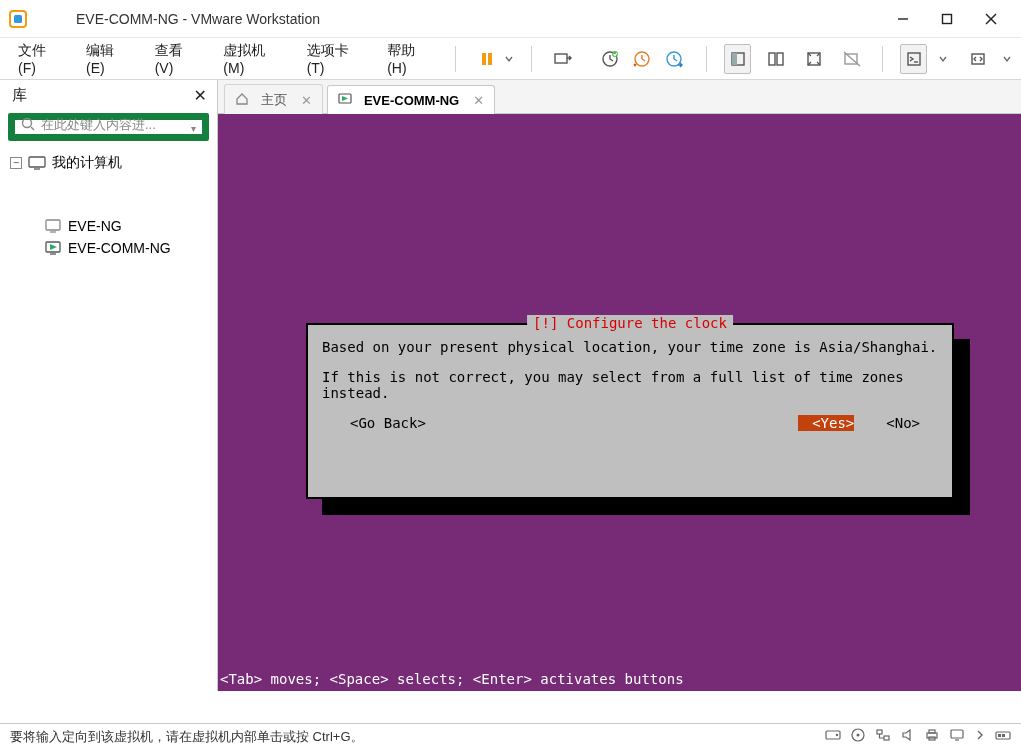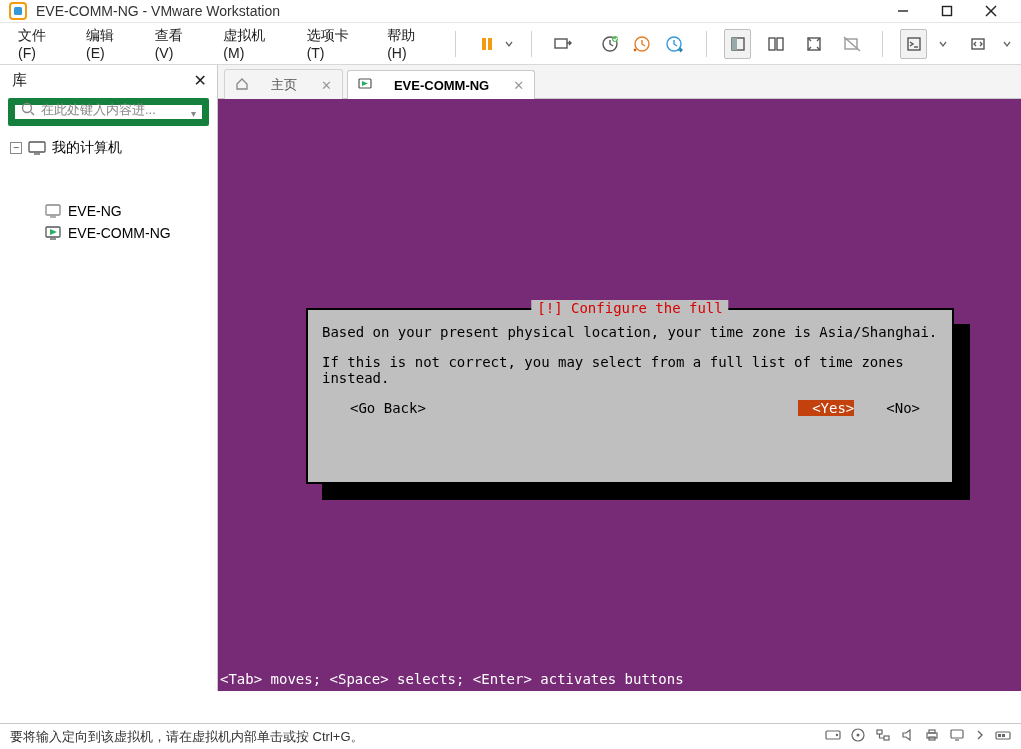--- a/index.html
+++ b/index.html
@@ -8,25 +8,26 @@
   font-size: 13px;
   background: #fff;
   width: 1021px;
   height: 749px;
   overflow: hidden;
   display: flex;
   flex-direction: column;
 }
 
 .titlebar {
-  height: 23px;
+  height: 38px;
   display: flex;
   align-items: center;
   padding: 0 8px;
   border-bottom: 1px solid #e5e5e5;
+  gap: 40px;
 }
 .titlebar .app-icon {
   width: 20px; height: 20px;
   margin-right: 8px;
   display: inline-block;
 }
 .titlebar .title-text { flex: 1; color: #333; font-size: 14px; }
 .win-controls { display: flex; gap: 0; }
 .win-btn {
   width: 44px; height: 30px;
@@ -125,21 +126,21 @@
   height: 34px;
   display: flex;
   align-items: flex-end;
   padding: 0 6px;
   background: #f4f4f4;
   border-bottom: 1px solid #c9c9c9;
   gap: 4px;
 }
 .tab {
   display: flex; align-items: center;
-  gap: 22px;
+  gap: 12px;
   padding: 6px 10px 5px;
   border: 1px solid #c9c9c9;
   border-bottom: none;
   border-radius: 3px 3px 0 0;
   background: #fff;
   font-size: 13px;
   position: relative;
   top: 1px;
 }
 .tab.inactive { background: #f4f4f4; color: #555; border-color: #d3d3d3; }
@@ -423,21 +424,21 @@
             </svg>
         </span>
         <b>EVE-COMM-NG</b>
         <span class="tab-x">✕</span>
       </div>
     </div>
 
     <div class="vm-screen">
       <div class="dlg-shadow" style="left: 104px; top: 225px; width: 648px; height: 176px;"></div>
       <div class="dialog" style="left: 88px; top: 209px;">
-        <div class="dlg-title">[!] Configure the full</div>
+        <div class="dlg-title">[!] Configure the clock</div>
         <div class="dlg-body">
           <div class="dlg-line">Based on your present physical location, your time zone is Asia/Shanghai.</div>
           <div class="dlg-line">If this is not correct, you may select from a full list of time zones instead.</div>
           <div class="dlg-actions">
             <span class="dlg-btn">&lt;Go Back&gt;</span>
             <span class="dlg-spacer"></span>
             <span class="dlg-btn sel">&lt;Yes&gt;</span>
             <span class="dlg-gap"></span>
             <span class="dlg-btn">&lt;No&gt;</span>
           </div>

